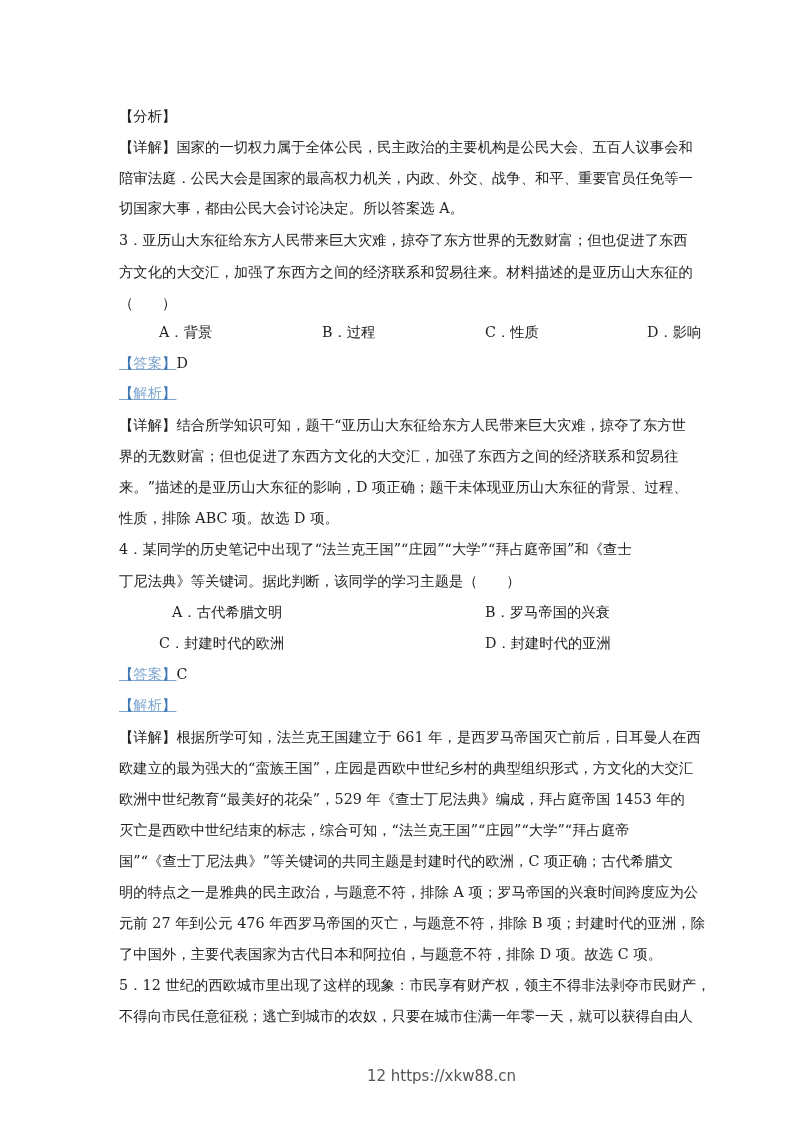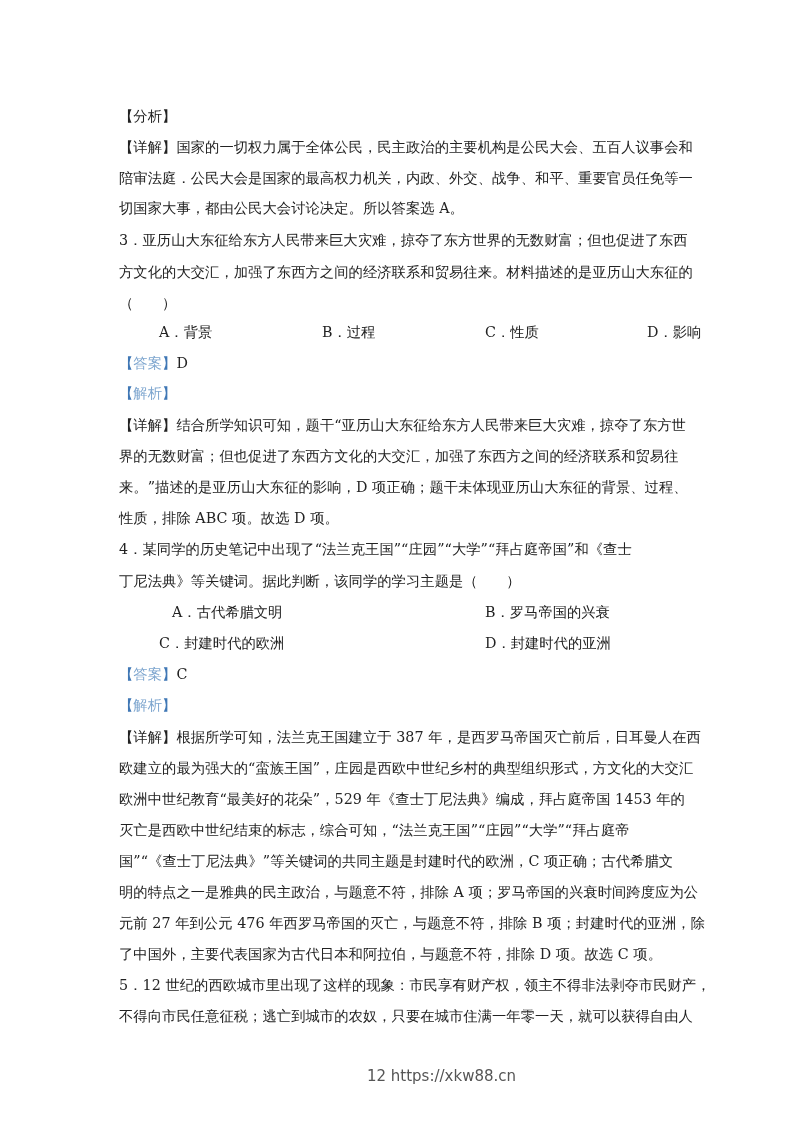--- a/index.html
+++ b/index.html
@@ -1,21 +1,21 @@
 <!DOCTYPE html>
 <html><head>
   <meta charset="utf-8">
   <style>
     html, body { margin: 0; padding: 0; background: #ffffff; }
     body { width: 793px; height: 1122px; position: relative; overflow: hidden;
            font-family: "DejaVu Serif", "Liberation Serif", serif; color: #222; }
     .page { position: absolute; left: 0; top: 0; width: 793px; height: 1122px; }
     .line { position: absolute; left: 119px; width: 560px; font-size: 14.3px; line-height: 20px;
             white-space: nowrap; letter-spacing: 0.05px; }
-    .tag-blue { color: #7ea6cf; }
+    .tag-blue { color: #7ea6cf; text-decoration: underline; }
     .tag-blue .br { color: #3f77b5; }
     .tag-black .br { color: #222; }
     .opt { position: absolute; font-size: 14.3px; line-height: 20px; white-space: nowrap; margin-left: 40px; }
     .footer { position: absolute; left: 1px; width: 793px; top: 1067px; text-align: center;
               font-family: "DejaVu Sans", "Liberation Sans", sans-serif; font-size: 15px; color: #555; margin-left: 44px; }
   </style>
 </head>
 <body>
 
 <div class="page">
@@ -57,21 +57,21 @@
   <div class="opt" style="left:119px; top:633px"><span>C．</span><span>封建时代的欧洲</span></div>
   <div class="opt" style="left:445px; top:633px"><span>D．</span><span>封建时代的亚洲</span></div>
 
   <div class="line" style="top:664px">
     <span class="tag-blue"><span class="br">【</span><span>答案</span><span class="br">】</span></span><span>C</span>
   </div>
   <div class="line" style="top:695px">
     <span class="tag-blue"><span class="br">【</span><span>解析</span><span class="br">】</span></span>
   </div>
   <div class="line" style="top:727px">
-    <span class="tag-black"><span class="br">【</span><span>详解</span><span class="br">】</span></span><span>根据所学可知，法兰克王国建立于 387 年，是西罗马帝国灭亡前后，日耳曼人在西</span>
+    <span class="tag-black"><span class="br">【</span><span>详解</span><span class="br">】</span></span><span>根据所学可知，法兰克王国建立于 661 年，是西罗马帝国灭亡前后，日耳曼人在西</span>
   </div>
   <div class="line" style="top:758px">欧建立的最为强大的“蛮族王国”，庄园是西欧中世纪乡村的典型组织形式，方文化的大交汇</div>
   <div class="line" style="top:789px">欧洲中世纪教育“最美好的花朵”，529 年《查士丁尼法典》编成，拜占庭帝国 1453 年的</div>
   <div class="line" style="top:820px">灭亡是西欧中世纪结束的标志，综合可知，“法兰克王国”“庄园”“大学”“拜占庭帝</div>
   <div class="line" style="top:851px">国”“《查士丁尼法典》”等关键词的共同主题是封建时代的欧洲，C 项正确；古代希腊文</div>
   <div class="line" style="top:882px">明的特点之一是雅典的民主政治，与题意不符，排除 A 项；罗马帝国的兴衰时间跨度应为公</div>
   <div class="line" style="top:913px">元前 27 年到公元 476 年西罗马帝国的灭亡，与题意不符，排除 B 项；封建时代的亚洲，除</div>
   <div class="line" style="top:944px">了中国外，主要代表国家为古代日本和阿拉伯，与题意不符，排除 D 项。故选 C 项。</div>
 
   <div class="line" style="top:975px">5．12 世纪的西欧城市里出现了这样的现象：市民享有财产权，领主不得非法剥夺市民财产，</div>

